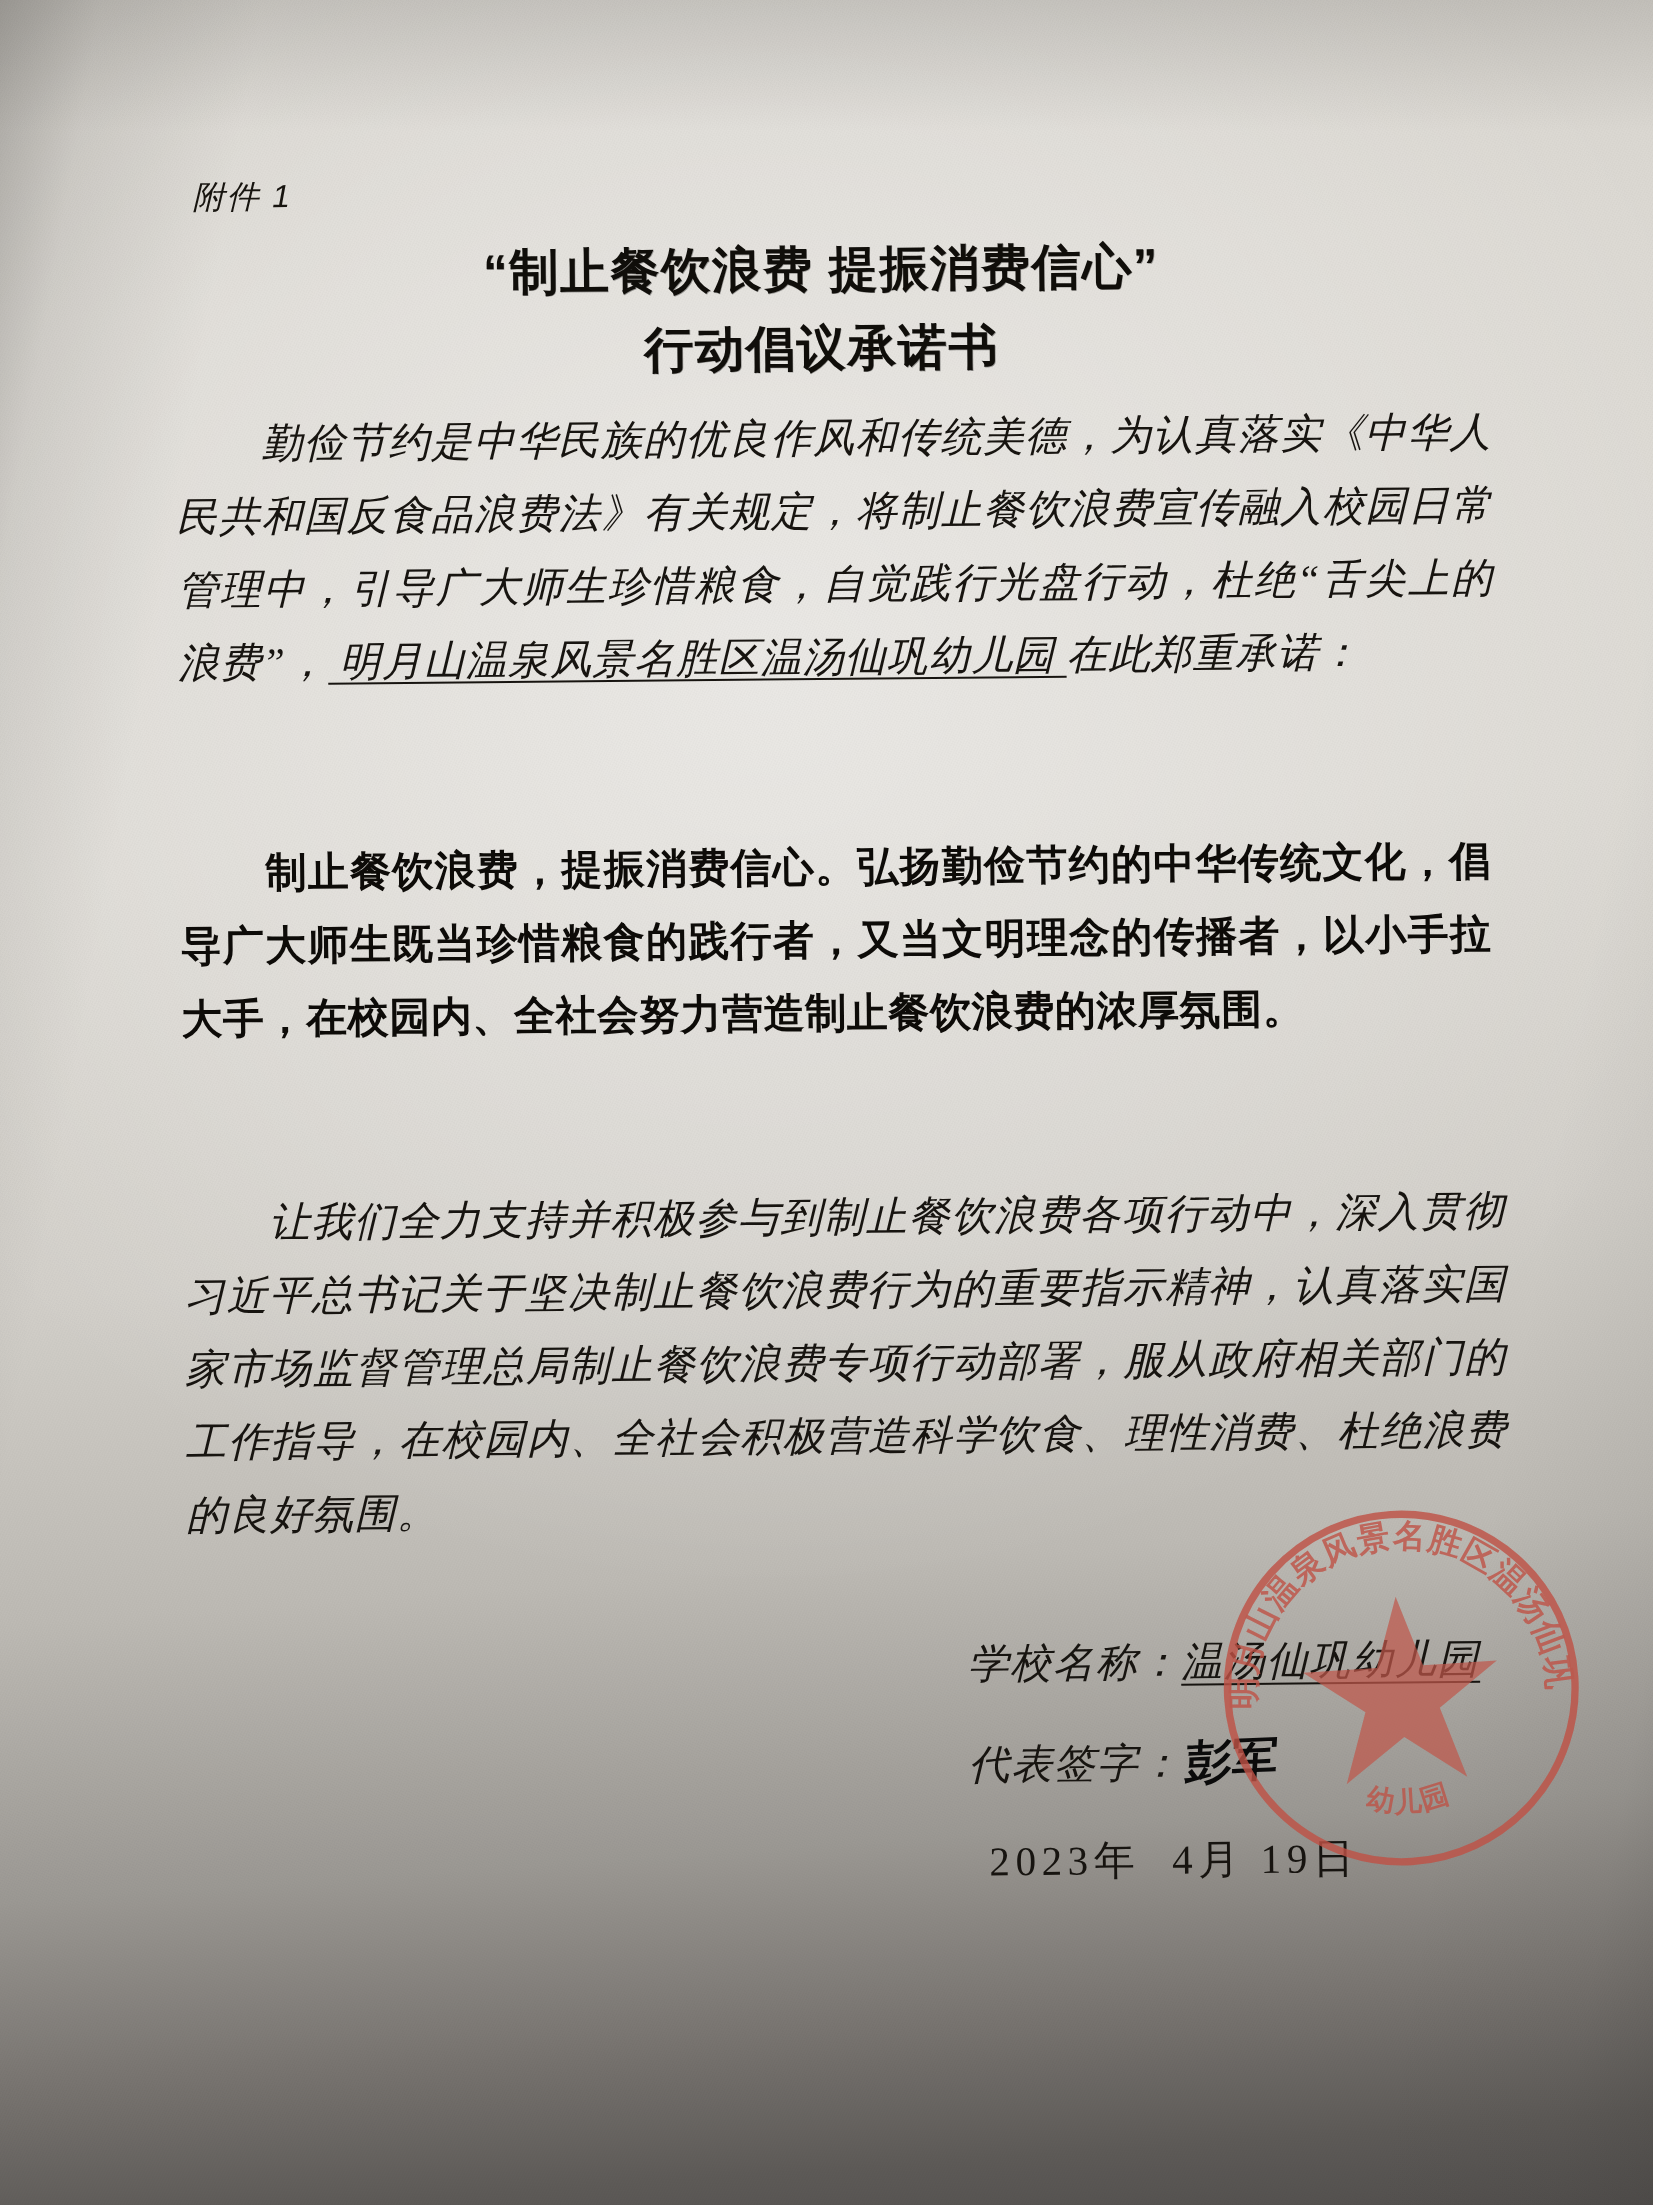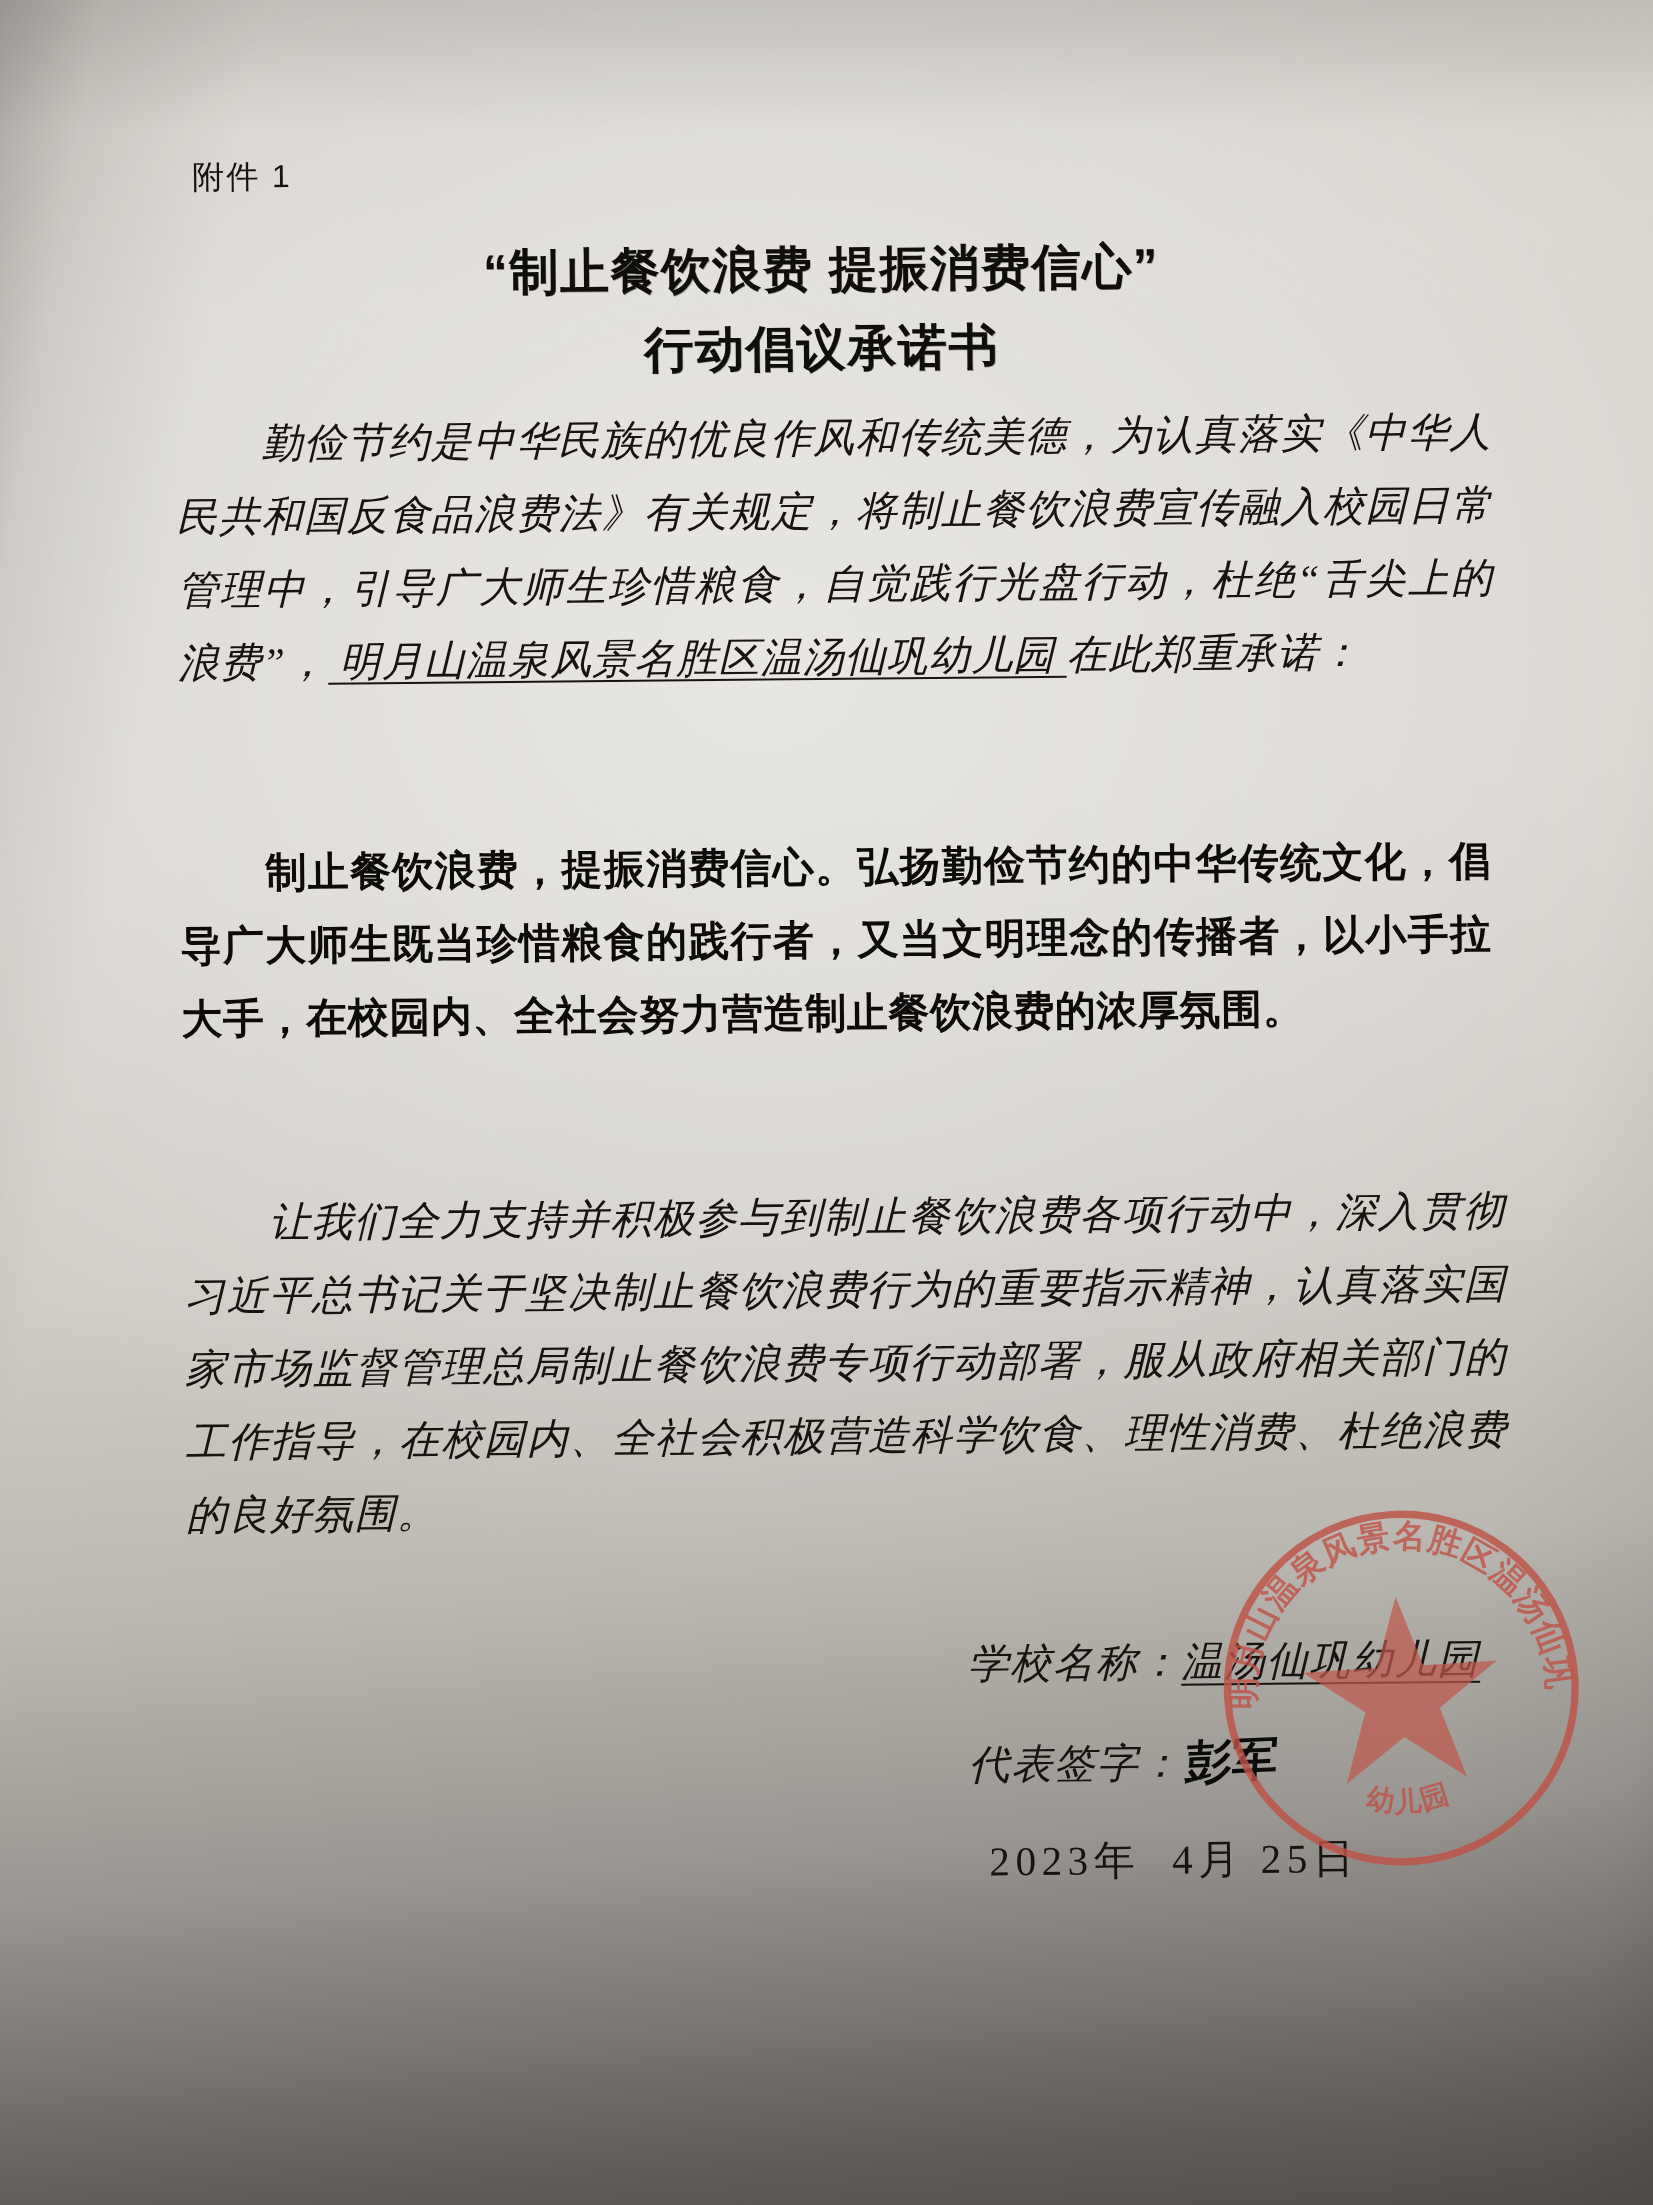--- a/index.html
+++ b/index.html
@@ -69,25 +69,26 @@
     position: absolute;
     left: 0; top: 0;
     width: 1654px; height: 2205px;
     transform: rotate(-0.55deg);
     transform-origin: 50% 40%;
     color: #15130f;
   }
 
   .attach {
     position: absolute;
-    left: 199px; top: 150px;
+    left: 199px; top: 170px;
     font-family: "Liberation Sans", "DejaVu Sans", sans-serif;
     font-size: 32px;
     letter-spacing: 2.3px;
     color: #17140f;
+    font-style: italic;
   }
 
   .title1, .title2 {
     position: absolute;
     width: 1654px;
     text-align: center;
     font-family: "Liberation Sans", "DejaVu Sans", sans-serif;
     font-weight: bold;
     color: #100e0a;
     text-shadow: 0.6px 0.6px 0 rgba(0,0,0,0.35);
@@ -215,21 +216,21 @@
 
     <div class="sig" id="sig-school">
       <span>学校名称：</span><span class="ulval">温汤仙巩幼儿园</span>
     </div>
 
     <div class="sig" id="sig-rep">
       <span>代表签字：</span><span class="handwriting">彭军</span>
     </div>
 
     <div class="sig" id="sig-date">
-      <span>2023</span><span>年</span><span>&nbsp;&nbsp;</span><span>4</span><span>月</span><span>&nbsp;</span><span>25</span><span>日</span>
+      <span>2023</span><span>年</span><span>&nbsp;&nbsp;</span><span>4</span><span>月</span><span>&nbsp;</span><span>19</span><span>日</span>
     </div>
 
     <div id="seal">
       <svg viewBox="0 0 700 700" xmlns="http://www.w3.org/2000/svg">
         <defs>
           <path id="arcpath" d="M 90 360 A 260 260 0 0 1 610 360" fill="none"></path>
           <path id="arcpath-bottom" d="M 140 400 A 215 215 0 0 0 560 400" fill="none"></path>
         </defs>
         <circle cx="350" cy="350" r="308" fill="none" stroke="#bf5145" stroke-width="13" opacity="0.92"></circle>
         <polygon points="350,188 391,312 522,312 416,389 457,514 350,437 243,514 284,389 178,312 309,312" fill="#c0584c" opacity="0.82"></polygon>

